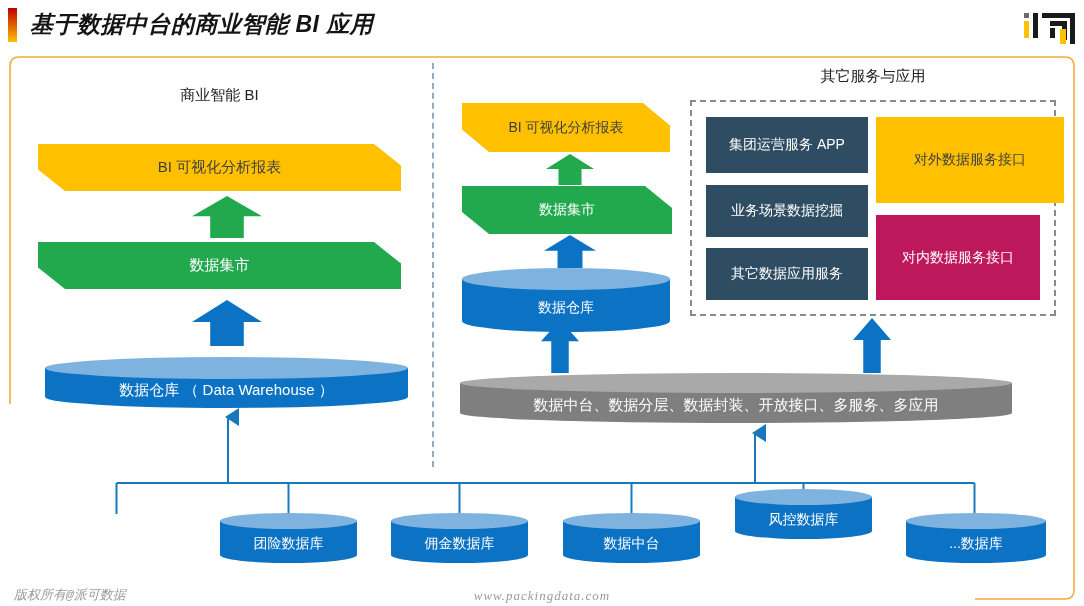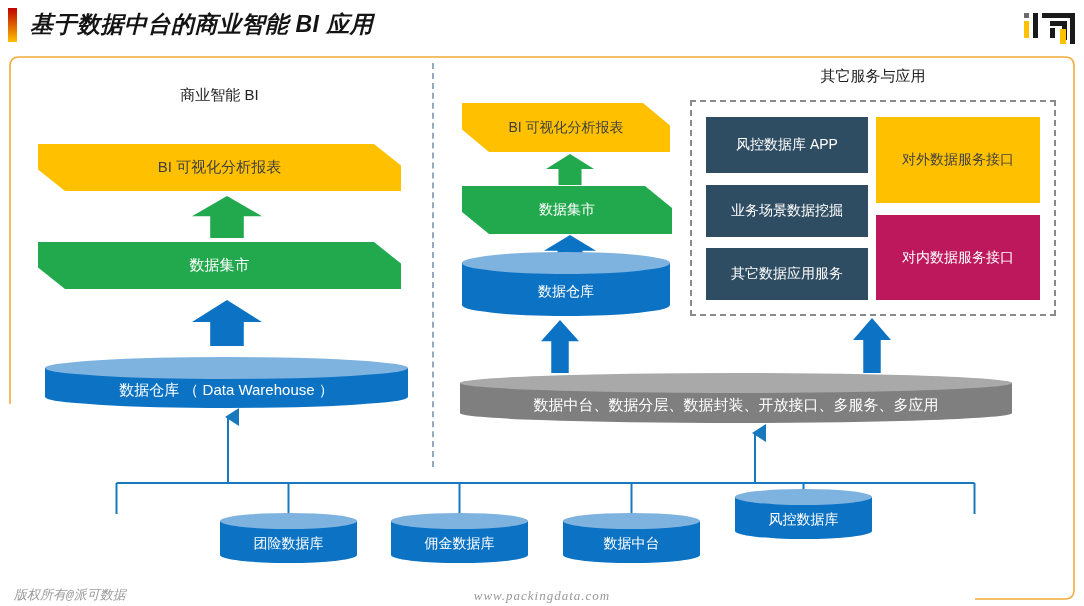--- a/index.html
+++ b/index.html
@@ -113,42 +113,42 @@
   </div>
 
   <div class="abs arrow green" style="left:546px;top:154px;width:48px;height:31px"></div>
 
   <div class="abs banner green" style="left:462px;top:186px;width:210px;height:48px;font-size:14px">
     <span>数据集市</span>
   </div>
 
   <div class="abs arrow blue" style="left:544px;top:235px;width:52px;height:33px"></div>
 
-  <div class="abs cyl blue txt-sm" style="left:462px;top:252px;width:208px;height:64px">
+  <div class="abs cyl blue txt-sm" style="left:462px;top:268px;width:208px;height:64px">
     <div class="cyl-top"></div>
     <div class="cyl-body">
       <span>数据仓库</span>
     </div>
   </div>
 
   <div class="abs panel-heading" style="left:690px;top:67px;width:366px">其它服务与应用</div>
 
   <div class="abs dashed-box"></div>
 
   <div class="abs svc-box" style="left:706px;top:117px;width:162px;height:56px">
-    <span>风控数据库 APP</span>
+    <span>集团运营服务 APP</span>
   </div>
   <div class="abs svc-box" style="left:706px;top:185px;width:162px;height:52px">
     <span>业务场景数据挖掘</span>
   </div>
   <div class="abs svc-box" style="left:706px;top:248px;width:162px;height:52px">
     <span>其它数据应用服务</span>
   </div>
 
-  <div class="abs if-box yellow" style="left:876px;top:117px;width:164px;height:86px">
+  <div class="abs if-box yellow" style="left:876px;top:117px;width:188px;height:86px">
     <span>对外数据服务接口</span>
   </div>
   <div class="abs if-box green" style="left:876px;top:215px;width:164px;height:85px">
     <span>对内数据服务接口</span>
   </div>
 
   <div class="abs arrow tall blue" style="left:541px;top:320px;width:38px;height:53px"></div>
   <div class="abs arrow tall blue" style="left:853px;top:318px;width:38px;height:55px"></div>
 
   <div class="abs cyl gray" style="left:460px;top:373px;width:552px;height:50px;--ry:10px;font-size:15px">
@@ -194,17 +194,23 @@
     <div class="cyl-body">
       <span>数据中台</span>
     </div>
   </div>
   <div class="abs cyl blue txt-sm" style="left:735px;top:489px;width:137px;height:50px;--ry:8px">
     <div class="cyl-top"></div>
     <div class="cyl-body">
       <span>风控数据库</span>
     </div>
   </div>
+  <div class="abs cyl blue txt-sm" style="left:906px;top:513px;width:140px;height:50px;--ry:8px">
+    <div class="cyl-top"></div>
+    <div class="cyl-body">
+      <span>...数据库</span>
+    </div>
+  </div>
 
   <div class="abs footer-copy">版权所有@派可数据</div>
   <div class="abs footer-site">www.packingdata.com</div>
 
 </div>
 
 </body></html>

